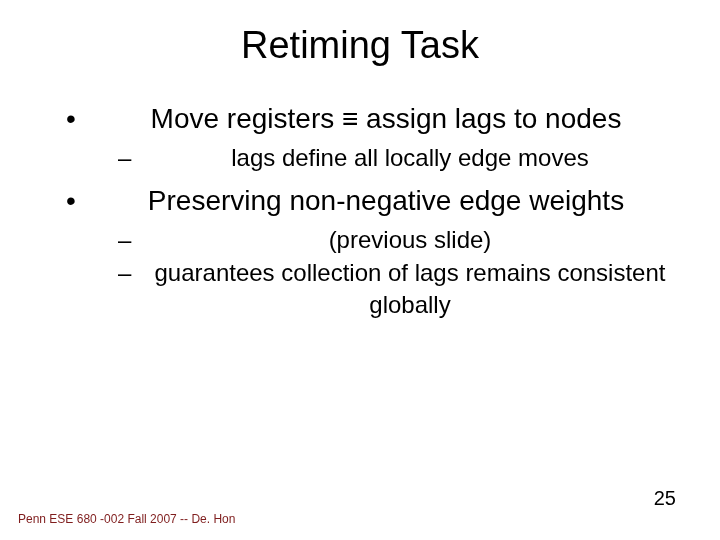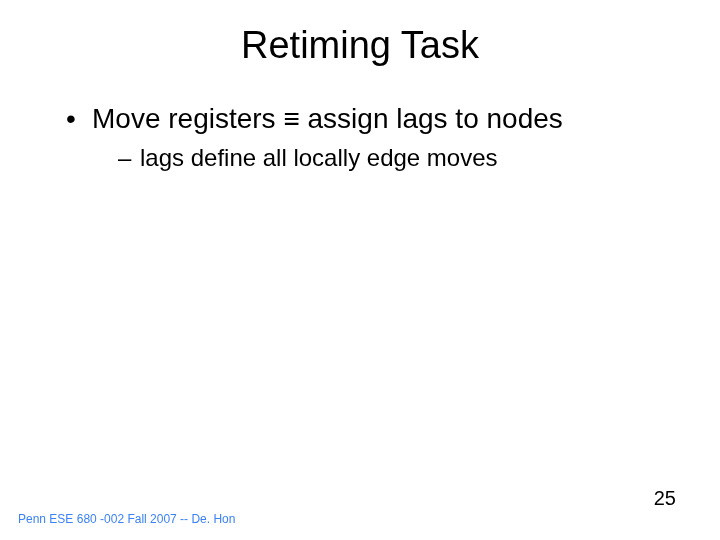--- a/index.html
+++ b/index.html
@@ -28,20 +28,21 @@
   ul.level1 {
     list-style: none;
     padding-left: 26px;
   }
   ul.level1 > li {
     font-size: 28px;
     line-height: 1.25;
     margin-bottom: 8px;
     position: relative;
     padding-left: 26px;
+    text-align: center;
   }
   ul.level1 > li::before {
     content: "•";
     position: absolute;
     left: 0;
     top: 0;
     font-size: 28px;
   }
   ul.level2 {
     list-style: none;
@@ -60,21 +61,21 @@
     content: "–";
     position: absolute;
     left: 0;
     top: 0;
   }
   .footer {
     position: absolute;
     left: 18px;
     bottom: 14px;
     font-size: 12px;
-    color: #3b82f6;
+    color: #7f1d1d;
   }
   .page-number {
     position: absolute;
     right: 44px;
     bottom: 30px;
     font-size: 20px;
     font-weight: 400;
     margin-top: 32px;
   }
 </style>
@@ -87,18 +88,29 @@
 
   <ul class="level1">
     <li>
       <span>Move registers ≡ assign lags to nodes</span>
       <ul class="level2">
         <li>
           <span>lags define all locally edge moves</span>
         </li>
       </ul>
     </li>
+    <li>
+      <span>Preserving non-negative edge weights</span>
+      <ul class="level2">
+        <li>
+          <span>(previous slide)</span>
+        </li>
+        <li>
+          <span>guarantees collection of lags remains consistent globally</span>
+        </li>
+      </ul>
+    </li>
   </ul>
 
   <div class="footer">Penn ESE 680 -002 Fall 2007 -- De. Hon</div>
   <div class="page-number">25</div>
 
 </div>
 
 </body></html>

